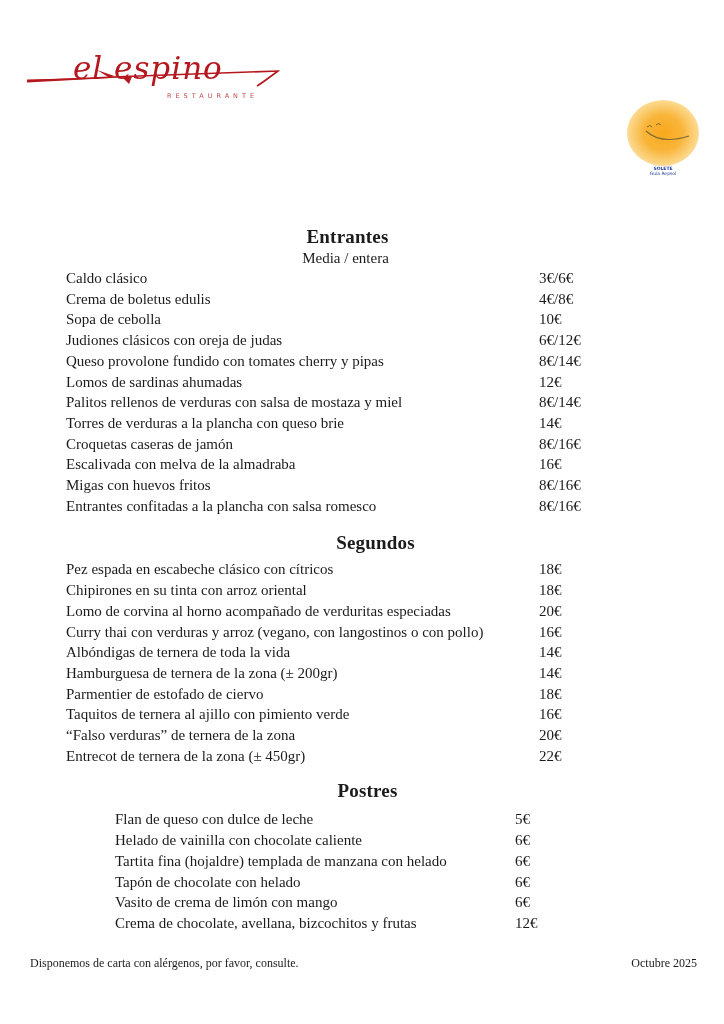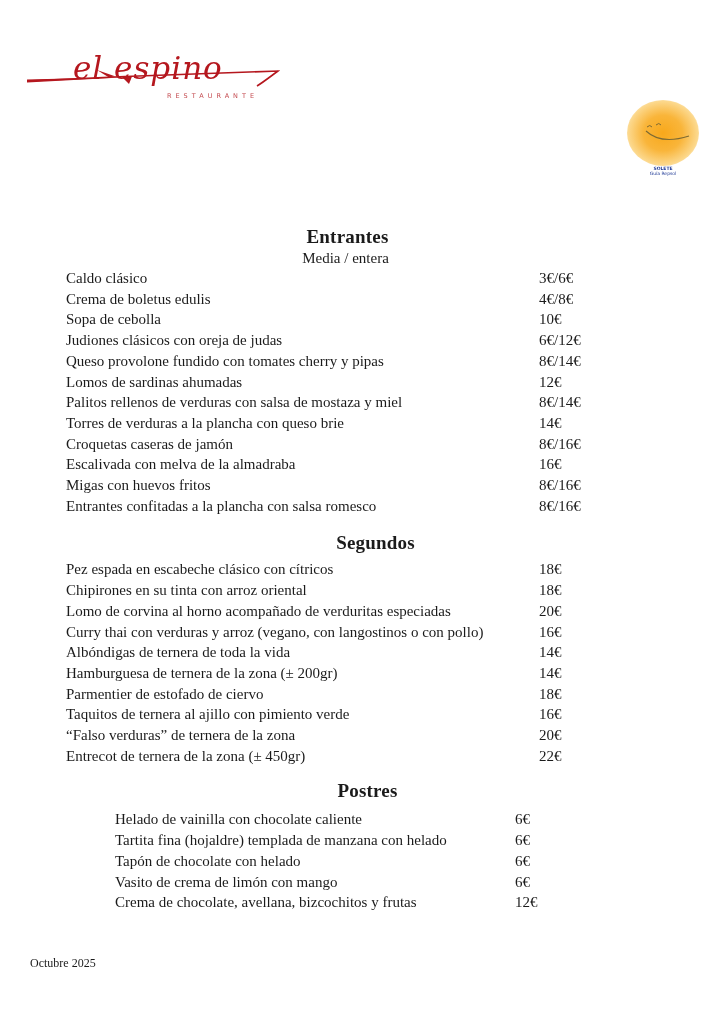--- a/index.html
+++ b/index.html
@@ -202,20 +202,24 @@
       </div>
         <div class="row">
         <span class="dish">Entrecot de ternera de la zona (± 450gr)</span>
         <span class="price">22€</span>
       </div>
       </section>
 
     <section class="menu-section s2">
       <h2>Postres</h2>
 
+    <div class="row">
+        <span class="dish">Flan de queso con dulce de leche</span>
+        <span class="price">5€</span>
+      </div>
         <div class="row">
         <span class="dish">Helado de vainilla con chocolate caliente</span>
         <span class="price">6€</span>
       </div>
         <div class="row">
         <span class="dish">Tartita fina (hojaldre) templada de manzana con helado</span>
         <span class="price">6€</span>
       </div>
         <div class="row">
         <span class="dish">Tapón de chocolate con helado</span>
@@ -226,16 +230,17 @@
         <span class="price">6€</span>
       </div>
         <div class="row">
         <span class="dish">Crema de chocolate, avellana, bizcochitos y frutas</span>
         <span class="price">12€</span>
       </div>
       </section>
   </main>
 
   <footer class="footer">
+    <span>Disponemos de carta con alérgenos, por favor, consulte.</span>
     <span>Octubre 2025</span>
   </footer>
 
 </div>
 
 </body></html>

